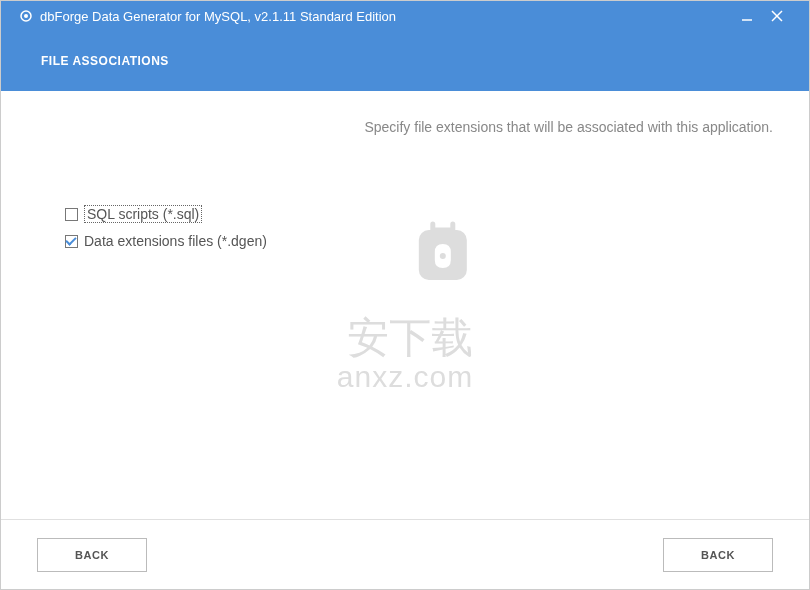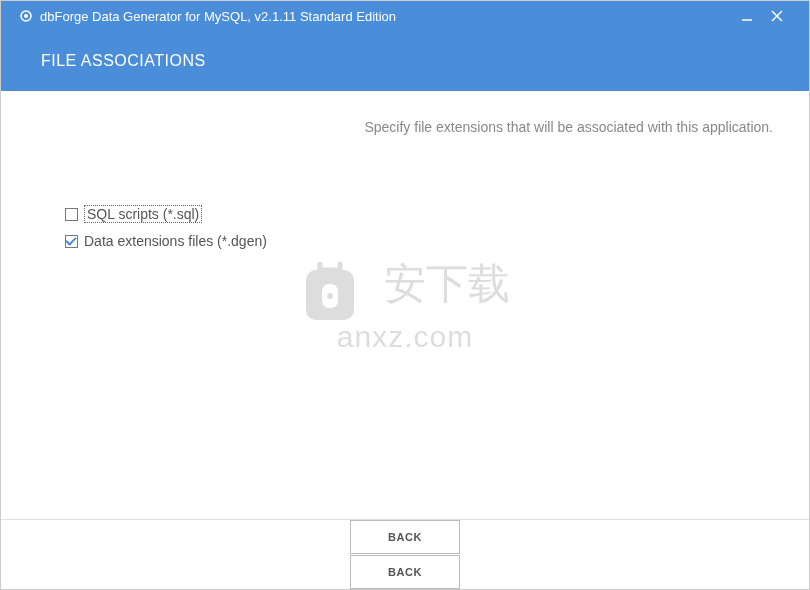--- a/index.html
+++ b/index.html
@@ -46,22 +46,22 @@
     }
     .header {
       height: 60px;
       background: #4a8dd8;
       display: flex;
       align-items: center;
       padding: 0 40px;
     }
     .header-title {
       color: #ffffff;
-      font-size: 16px;
-      font-weight: normal;
+      font-size: 12px;
+      font-weight: bold;
       letter-spacing: 0.5px;
     }
     .content {
       padding: 28px 36px;
       background: #ffffff;
       height: calc(100% - 90px - 70px);
       position: relative;
     }
     .instruction {
       color: #888888;
@@ -114,22 +114,23 @@
       left: 50%;
       transform: translate(-50%, -50%);
       color: #dddddd;
       text-align: center;
       pointer-events: none;
       user-select: none;
     }
     .watermark-icon {
       display: flex;
       justify-content: center;
-      align-items: flex-start;
+      align-items: flex-end;
       gap: 24px;
+      flex-direction: column;
     }
     .watermark-text-main {
       font-size: 42px;
       font-weight: 500;
     }
     .watermark-text-sub {
       font-size: 30px;
       letter-spacing: 1px;
       margin-top: -6px;
     }
@@ -138,21 +139,20 @@
       bottom: 0;
       left: 0;
       right: 0;
       height: 70px;
       border-top: 1px solid #e0e0e0;
       display: flex;
       align-items: center;
       justify-content: space-between;
       padding: 0 36px;
       background: #ffffff;
-      flex-direction: column;
     }
     .btn {
       min-width: 110px;
       height: 34px;
       border: 1px solid #bbbbbb;
       background: #ffffff;
       color: #555555;
       font-size: 11px;
       font-weight: bold;
       letter-spacing: 0.5px;

